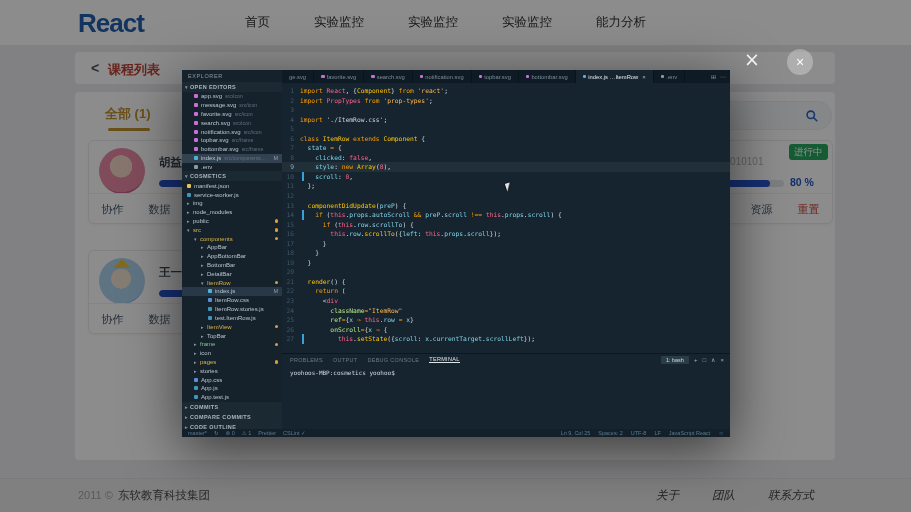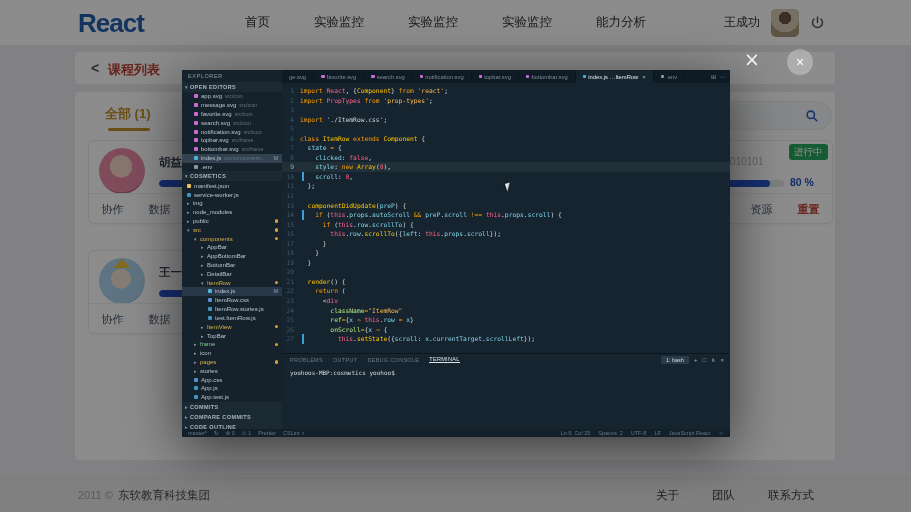--- a/index.html
+++ b/index.html
@@ -35,27 +35,27 @@
   .av-2 { background:radial-gradient(circle at 48% 45%, #f2e3d2 0 28%, #aed4ee 29% 70%, #7db4dc 71%); }
   .av-2::before { content:""; position:absolute; left:14px; top:1px; border-left:9px solid transparent; border-right:9px solid transparent; border-bottom:9px solid #f0c23c; }
   .sname { position:absolute; left:70px; top:14px; font-size:11.5px; font-weight:bold; color:#3c4858; white-space:nowrap; }
   .sid { font-size:10px; font-weight:normal; color:#b5b5b5; margin-left:5px; }
   .ptrack { position:absolute; left:70px; top:39px; width:70px; height:7px; border-radius:4px; background:#e4e6e9; overflow:hidden; }
   .pfill { height:100%; border-radius:4px; background:#2857d0; }
   .ppct { position:absolute; left:146px; top:35px; font-size:10.5px; font-weight:bold; color:#2653c4; }
   .sbadge { position:absolute; left:145px; top:3px; background:#27a860; color:#fff; font-size:9.5px; padding:1.5px 5px; border-radius:3px; }
   .sactions { position:absolute; left:0; top:52px; width:100%; height:32px; border-top:1px solid #eef0f2; display:flex; }
   .sact { flex:1; display:flex; align-items:center; justify-content:center; font-size:11px; color:#46586d; cursor:pointer; }
-  .sact.danger { color:#c34a3e;font-weight:bold; }
+  .sact.danger { color:#c34a3e; }
 
   .pfooter { position:absolute; left:0; top:478px; width:911px; height:34px; background:#eaeaec; border-top:1px solid #dfdfe1; }
   .copy { position:absolute; left:78px; top:10px; font-size:11px; color:#a3a3a6; }
   .company { position:absolute; left:118px; top:9px; font-size:11.5px; color:#4c4c50; }
   .flinks { position:absolute; right:97px; top:9px; display:flex; gap:33px; }
-  .flink { font-size:11.5px; color:#3c3c40; cursor:pointer; white-space:nowrap; }
+  .flink { font-size:11.5px; color:#3c3c40; cursor:pointer; white-space:nowrap;font-style:italic; }
 
   
   .overlay { position:absolute; inset:0; background:rgba(0,0,0,.45); z-index:5; }
   .close-x { position:absolute; left:744px; top:50px; z-index:20; color:#f1f1f1; font-size:19px; line-height:19px; cursor:pointer; font-family:"DejaVu Sans",sans-serif; }
   .close-circle { position:absolute; left:787px; top:49px; z-index:20; width:26px; height:26px; border-radius:50%; background:rgba(255,255,255,.30); color:#fdfdfd; font-size:14px; display:flex; align-items:center; justify-content:center; cursor:pointer; }
 
   .vsc { position:absolute; left:182px; top:70px; width:548px; height:367px; z-index:10; background:#16242f; border-radius:2px; box-shadow:0 12px 55px rgba(0,0,0,.6); font-family:"Liberation Sans",sans-serif; cursor:default; }
 
   
   .vsc-side { position:absolute; left:0; top:0; width:100px; height:359px; background:#15222c; overflow:hidden; }
@@ -115,30 +115,20 @@
 
 <div class="hdr">
   <div class="logo">React</div>
   <div class="nav" id="nav">
       <span class="nav-item">首页</span>
       <span class="nav-item">实验监控</span>
       <span class="nav-item">实验监控</span>
       <span class="nav-item">实验监控</span>
       <span class="nav-item">能力分析</span>
     </div>
-  <div class="userbox">
-    <span class="username">王成功</span>
-    <span class="uavatar"></span>
-    <span class="power">
-      <svg viewBox="0 0 16 16" width="15" height="15" fill="none" stroke="currentColor" stroke-width="1.6" stroke-linecap="round">
-        <path d="M8 2v6"></path>
-          <path d="M4.3 4.3a5.3 5.3 0 1 0 7.4 0"></path>
-      </svg>
-    </span>
-  </div>
 </div>
 
 <div class="title-card">
   <span class="back">&lt;</span>
   <span class="page-title">课程列表</span>
 </div>
 
 <div class="main-card">
   <div class="tab-all">全部 (1)</div>
   <div class="tab-underline"></div>

